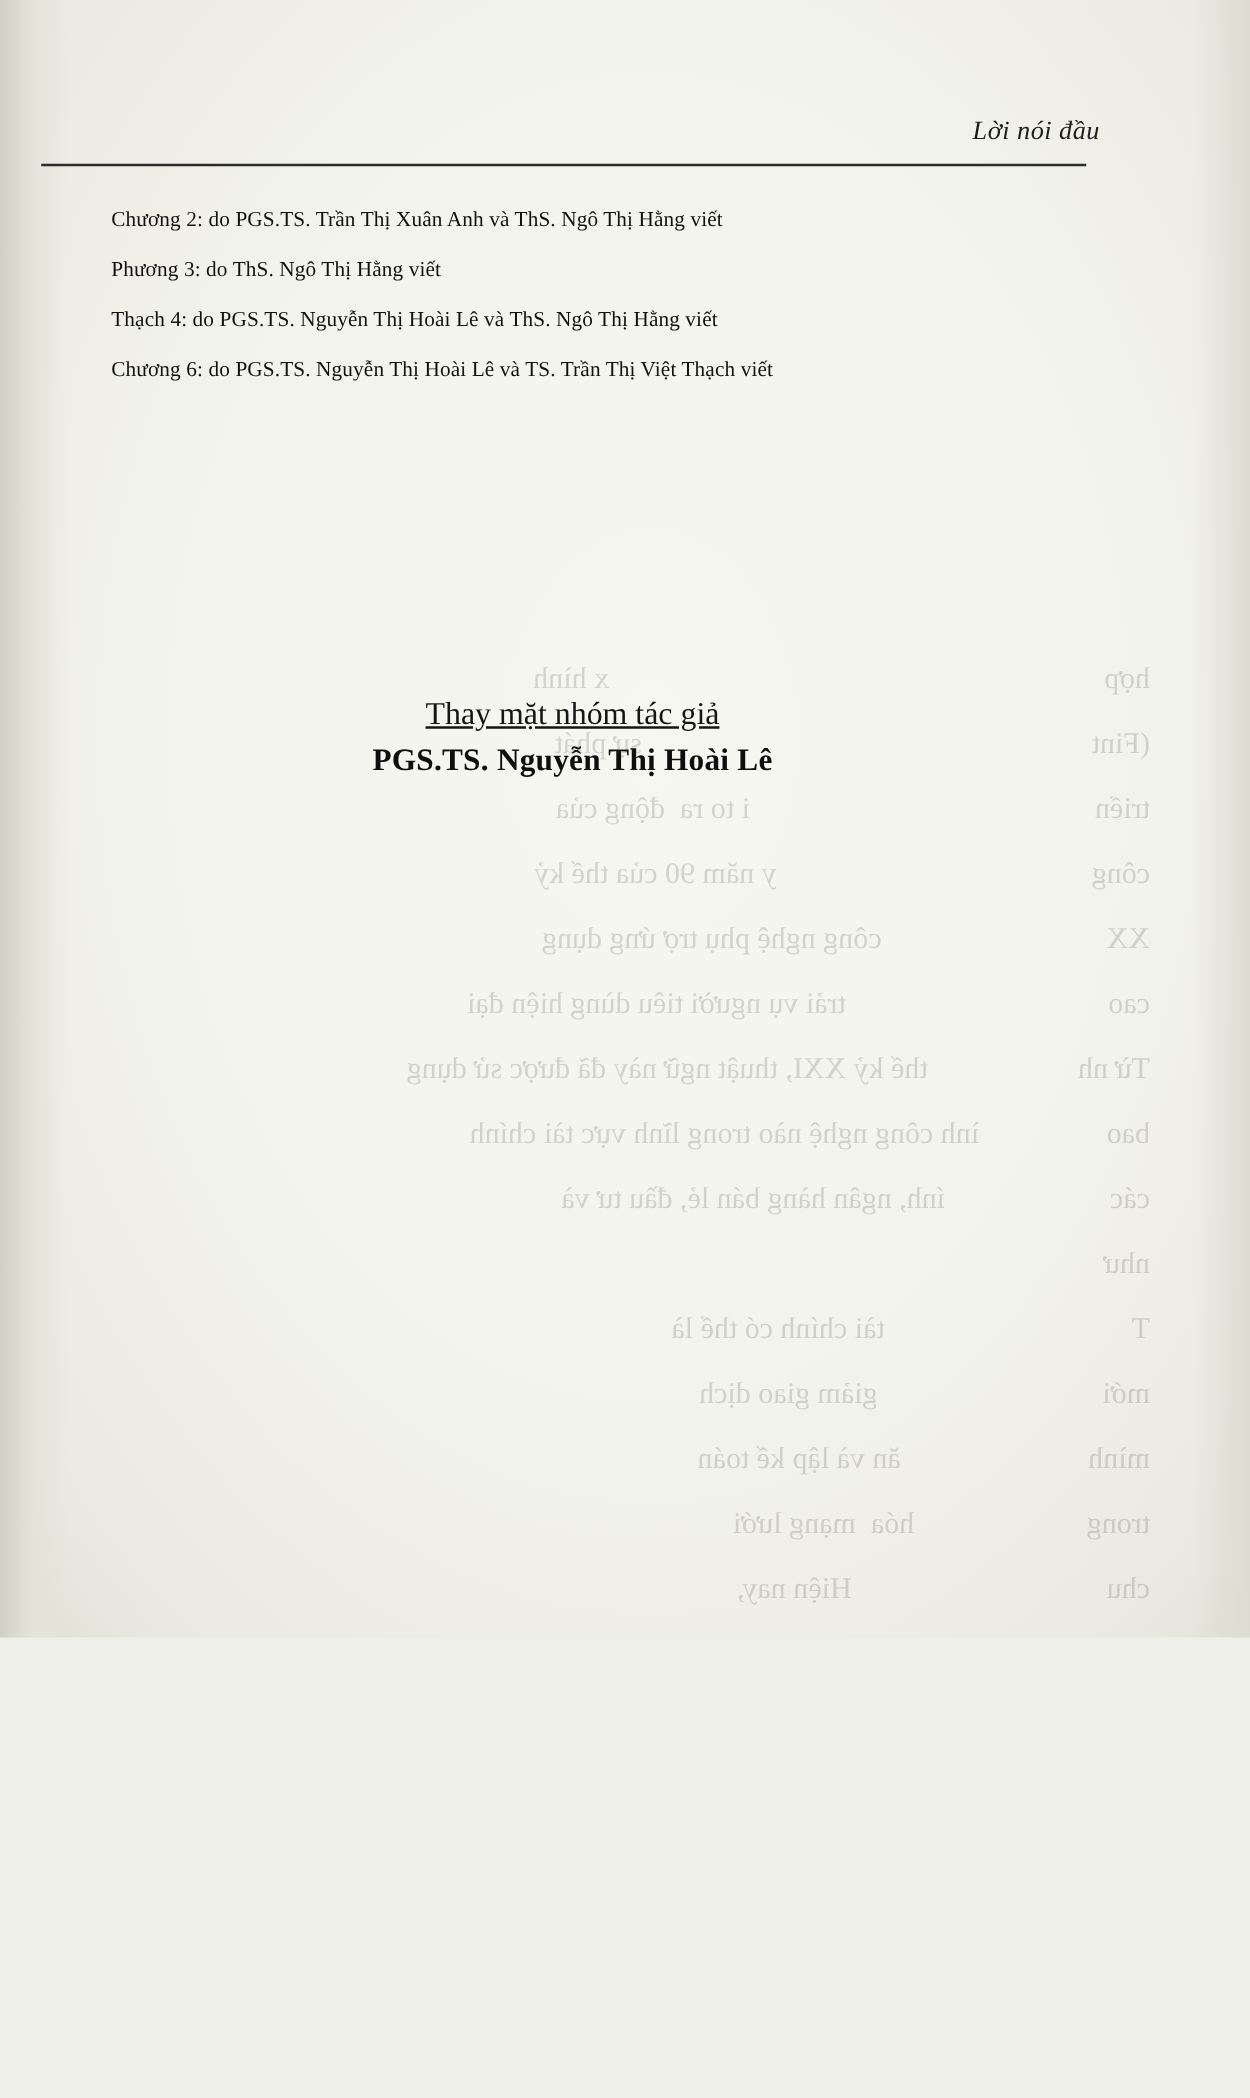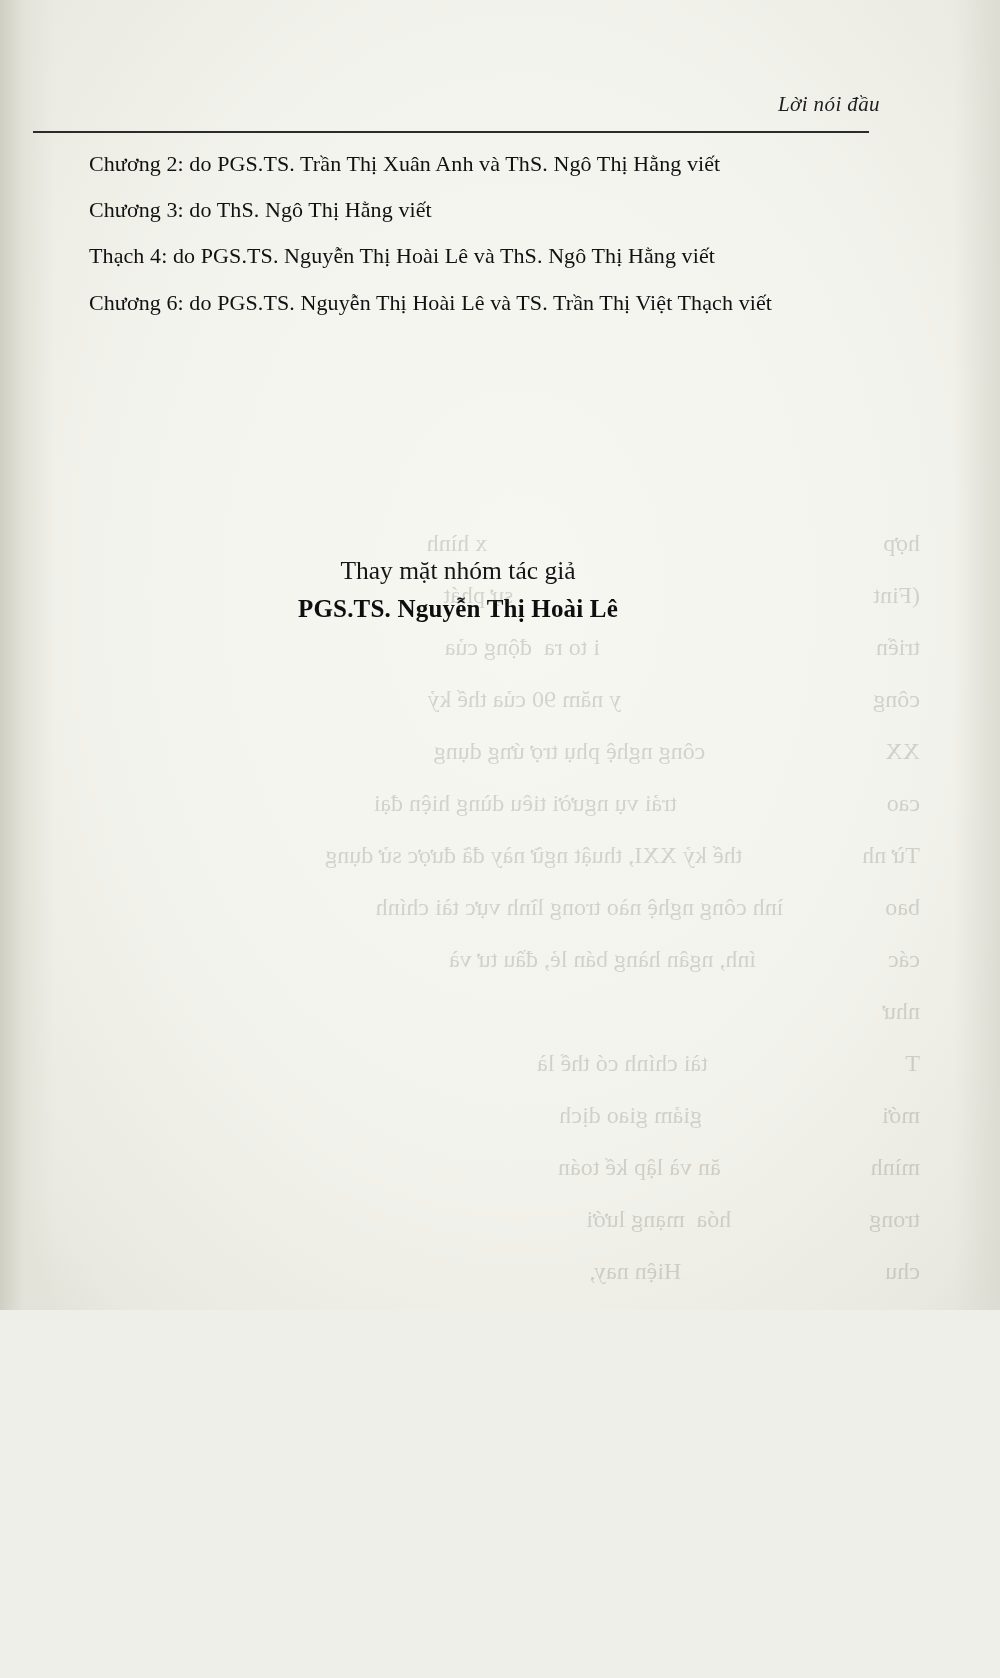--- a/index.html
+++ b/index.html
@@ -69,22 +69,22 @@
   }
 
   
   .body-block {
     position: absolute;
     left: 45px;
     top: 148px;
     width: 826px;
   }
   p.para {
-    margin: 0 0 15px 0;
-    font-size: 22px;
+    margin: 16px 0 15px 0;
+    font-size: 17px;
     line-height: 1.42;
     text-align: justify;
     text-indent: 44px;
     color: #111;
     letter-spacing: 0.1px;
   }
   p.para.no-justify {
     text-align: left;
   }
 
@@ -93,20 +93,21 @@
     position: absolute;
     left: 45px;
     top: 552px;
     width: 826px;
     text-align: center;
   }
   .sig-line1 {
     font-size: 25.5px;
     line-height: 1.5;
     color: #151515;
+    text-decoration: underline;
   }
   .sig-name {
     font-size: 25px;
     font-weight: bold;
     line-height: 1.55;
     color: #0e0e0e;
     letter-spacing: 0.2px;
   }
 
   
@@ -143,21 +144,21 @@
 <body>
 
 <div class="page">
   <div class="content">
 
     <div class="running-head">Lời nói đầu</div>
     <div class="rule"></div>
 
     <div class="body-block">
       <p class="para">Chương 2: do PGS.TS. Trần Thị Xuân Anh và ThS. Ngô Thị Hằng viết</p>
-      <p class="para no-justify">Chương 3: do ThS. Ngô Thị Hằng viết</p>
+      <p class="para no-justify">Phương 3: do ThS. Ngô Thị Hằng viết</p>
       <p class="para">Thạch 4: do PGS.TS. Nguyễn Thị Hoài Lê và ThS. Ngô Thị Hằng viết</p>
       <p class="para">Chương 6: do PGS.TS. Nguyễn Thị Hoài Lê và TS. Trần Thị Việt Thạch viết</p>
     </div>
 
     <div class="signature">
       <div class="sig-line1">Thay mặt nhóm tác giả</div>
       <div class="sig-name">PGS.TS. Nguyễn Thị Hoài Lê</div>
     </div>
 
     <div class="ghost" id="ghost-layer">

